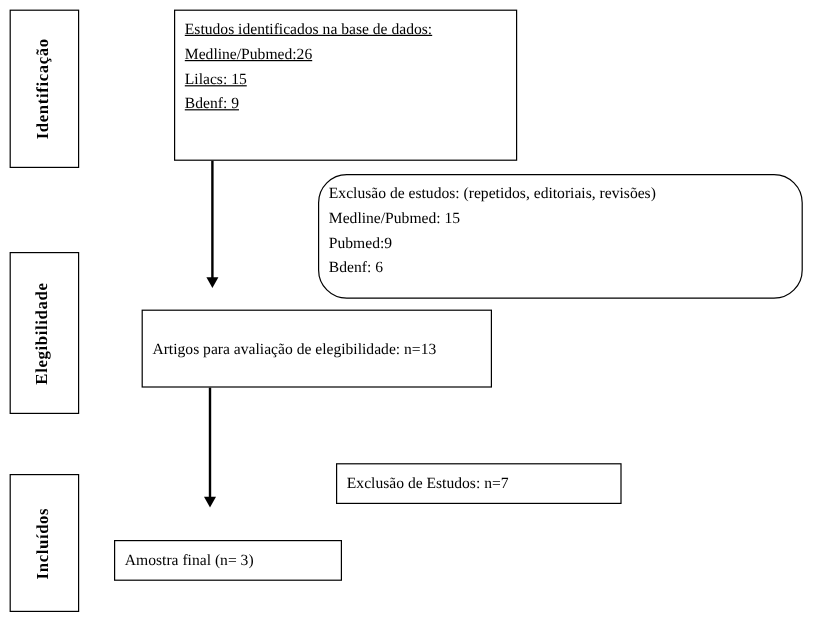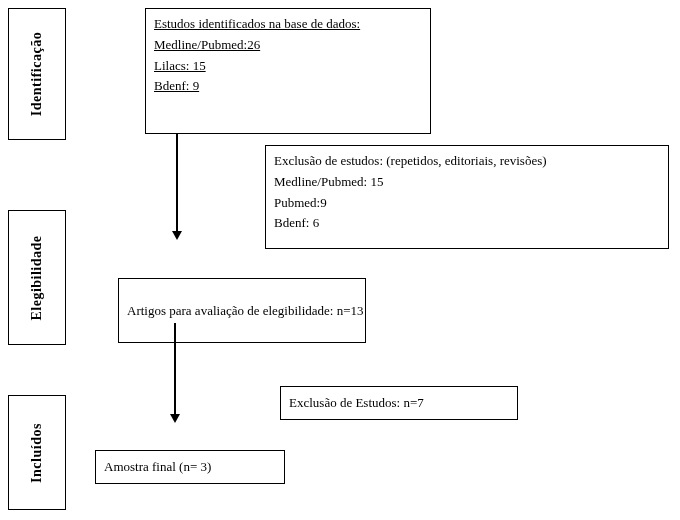--- a/index.html
+++ b/index.html
@@ -82,28 +82,28 @@
     <span class="stage-label">Incluídos</span>
   </div>
 
   <div class="box content" style="left:145px; top:8px; width:286px; height:126px;text-decoration:underline;">
     <span class="line">Estudos identificados na base de dados:</span>
     <span class="line">Medline/Pubmed:26</span>
     <span class="line">Lilacs: 15</span>
     <span class="line">Bdenf: 9</span>
   </div>
 
-  <div class="box content" style="left:265px; top:145px; width:404px; height:104px;">
+  <div class="box content" style="left:265px; top:145px; width:404px; height:104px;border-radius:24px;">
     <span class="line">Exclusão de estudos: (repetidos, editoriais, revisões)</span>
     <span class="line">Medline/Pubmed: 15</span>
     <span class="line">Pubmed:9</span>
     <span class="line">Bdenf: 6</span>
   </div>
 
-  <div class="box vcenter" style="left:118px; top:258px; width:248px; height:65px;margin-top:20px;">
+  <div class="box vcenter" style="left:118px; top:258px; width:292px; height:65px;">
     <span class="line">Artigos para avaliação de elegibilidade: n=13</span>
   </div>
 
   <div class="box vcenter" style="left:280px; top:386px; width:238px; height:34px;">
     <span class="line">Exclusão de Estudos: n=7</span>
   </div>
 
   <div class="box vcenter" style="left:95px; top:450px; width:190px; height:34px;">
     <span class="line">Amostra final (n= 3)</span>
   </div>

